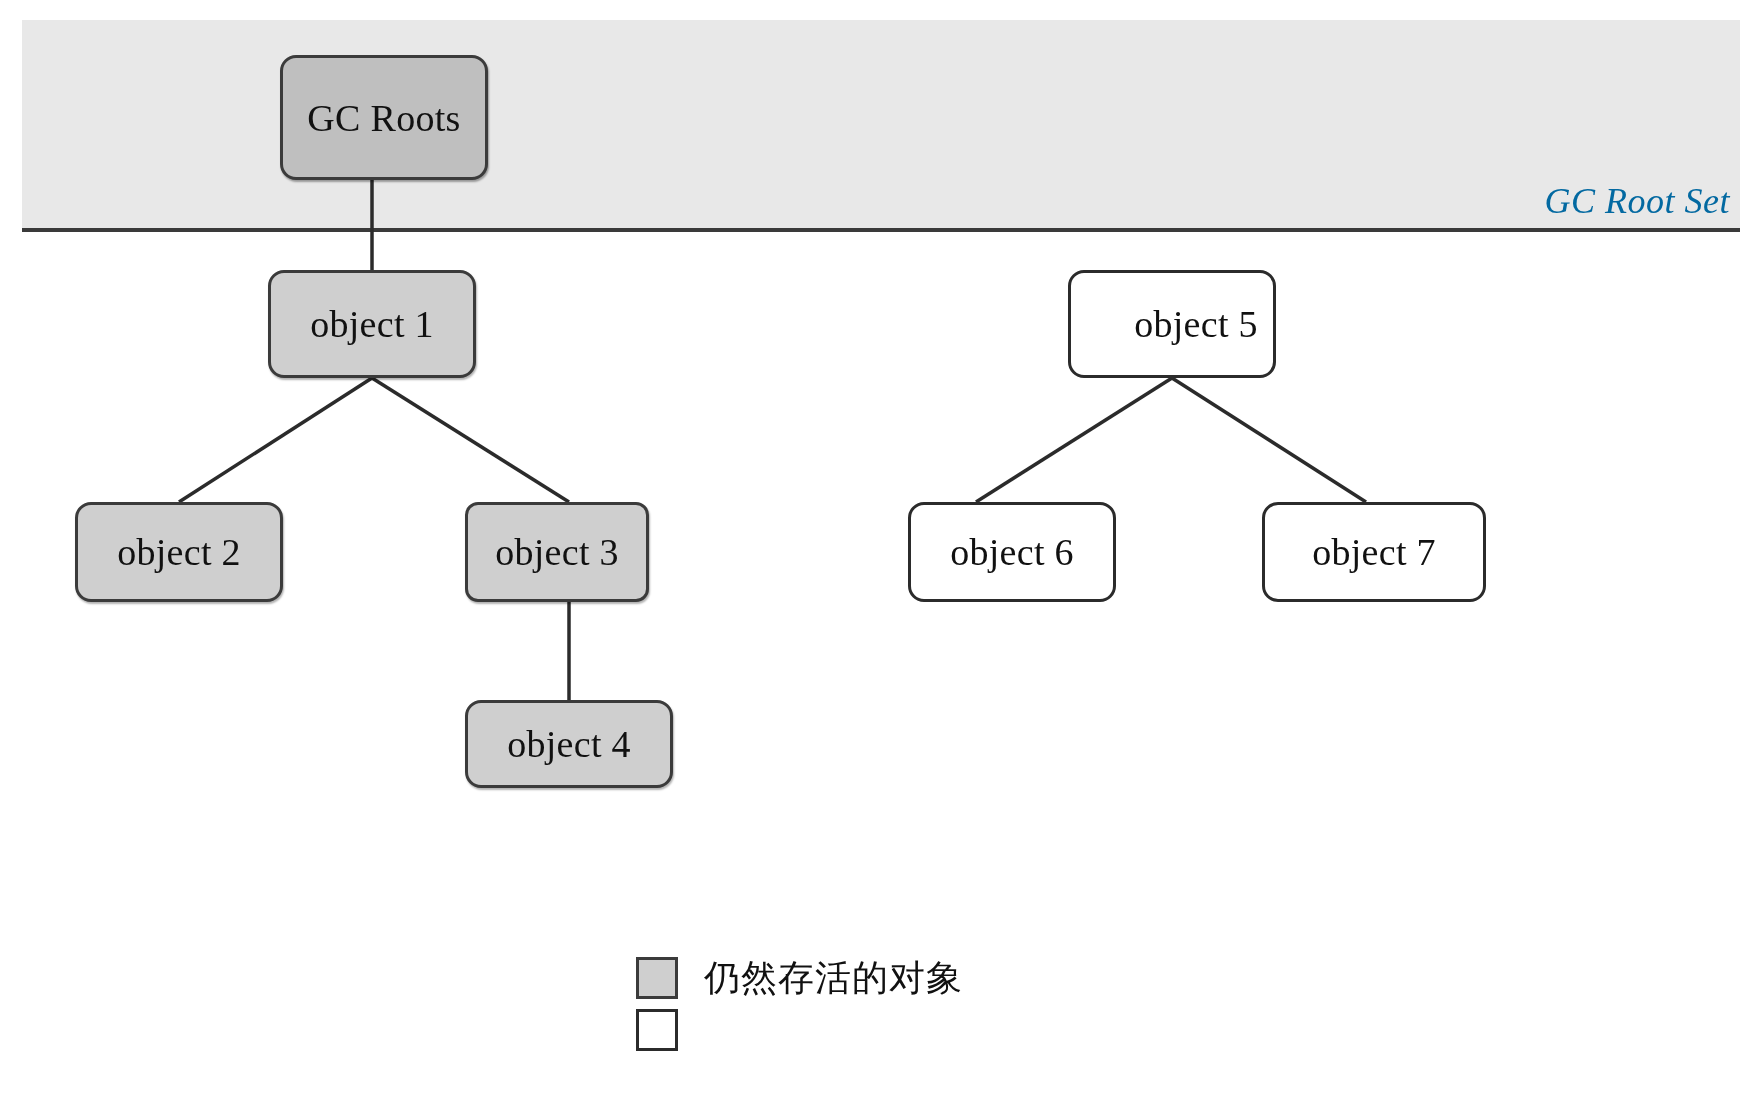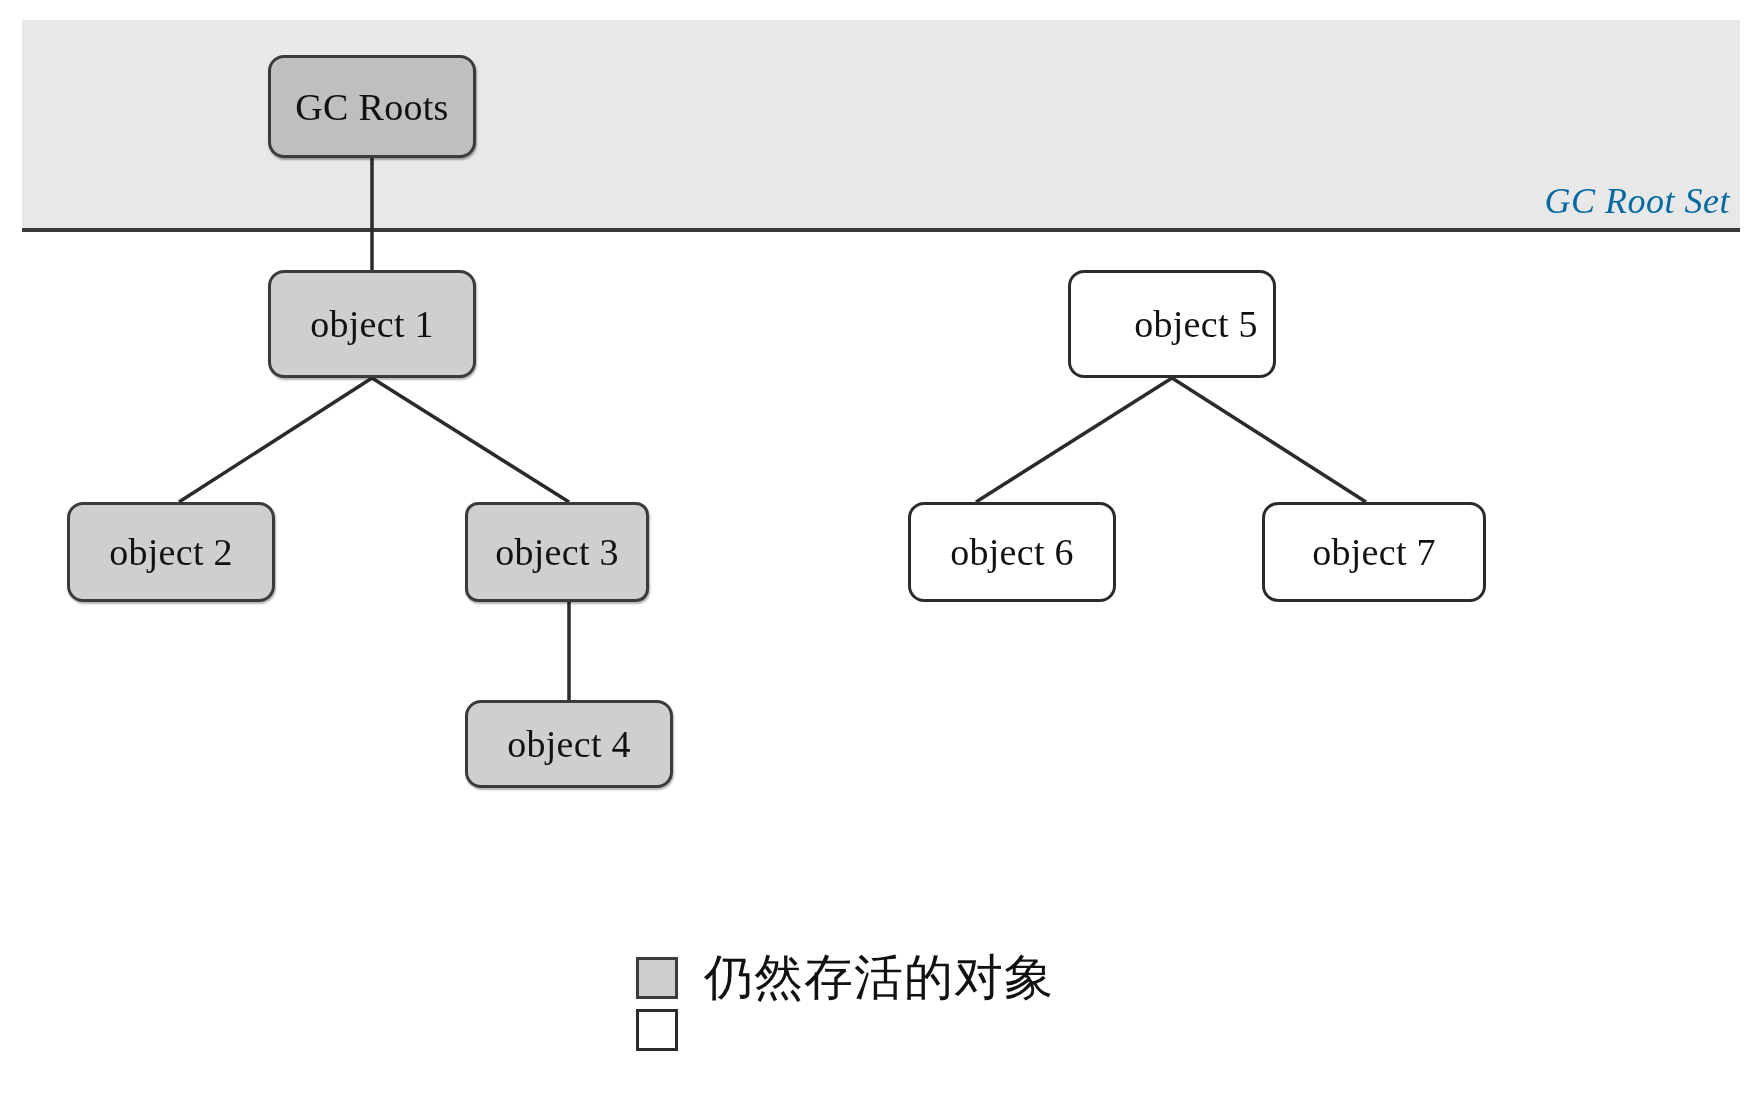--- a/index.html
+++ b/index.html
@@ -102,21 +102,21 @@
   .legend-swatch.alive {
     background: #cfcfcf;
     border: 3px solid #3b3b3b;
   }
   .legend-swatch.reclaimable {
     background: #ffffff;
     border: 3px solid #2b2b2b;
   }
   .legend-label {
     margin-left: 26px;
-    font-size: 49px;
+    font-size: 36px;
     color: #111111;
     letter-spacing: 1px;
     white-space: nowrap;
     font-family: "DejaVu Serif", "Liberation Serif", serif;
   }
 </style>
 </head>
 <body>
 
 <div id="stage">
@@ -130,27 +130,27 @@
         <line x1="372" y1="158" x2="372" y2="270"></line>
         <line x1="372" y1="378" x2="179" y2="502"></line>
         <line x1="372" y1="378" x2="569" y2="502"></line>
         <line x1="569" y1="602" x2="569" y2="700"></line>
         <line x1="1172" y1="378" x2="976" y2="502"></line>
         <line x1="1172" y1="378" x2="1366" y2="502"></line>
       </g>
   </svg>
 
   <div id="nodes">
-      <div class="node gcroots" style="left: 268px; top: 55px; width: 208px; height: 103px;">
+      <div class="node gcroots" style="left: 280px; top: 55px; width: 208px; height: 125px;">
         <span>GC Roots</span>
       </div>
       <div class="node alive" style="left: 268px; top: 270px; width: 208px; height: 108px;">
         <span>object 1</span>
       </div>
-      <div class="node alive" style="left: 67px; top: 502px; width: 208px; height: 100px;">
+      <div class="node alive" style="left: 75px; top: 502px; width: 208px; height: 100px;">
         <span>object 2</span>
       </div>
       <div class="node alive" style="left: 465px; top: 502px; width: 184px; height: 100px; border-radius: 13px;">
         <span>object 3</span>
       </div>
       <div class="node alive" style="left: 465px; top: 700px; width: 208px; height: 88px;">
         <span>object 4</span>
       </div>
       <div class="node reclaimable" style="left: 1068px; top: 270px; width: 208px; height: 108px; padding-left: 48px;">
         <span>object 5</span>

